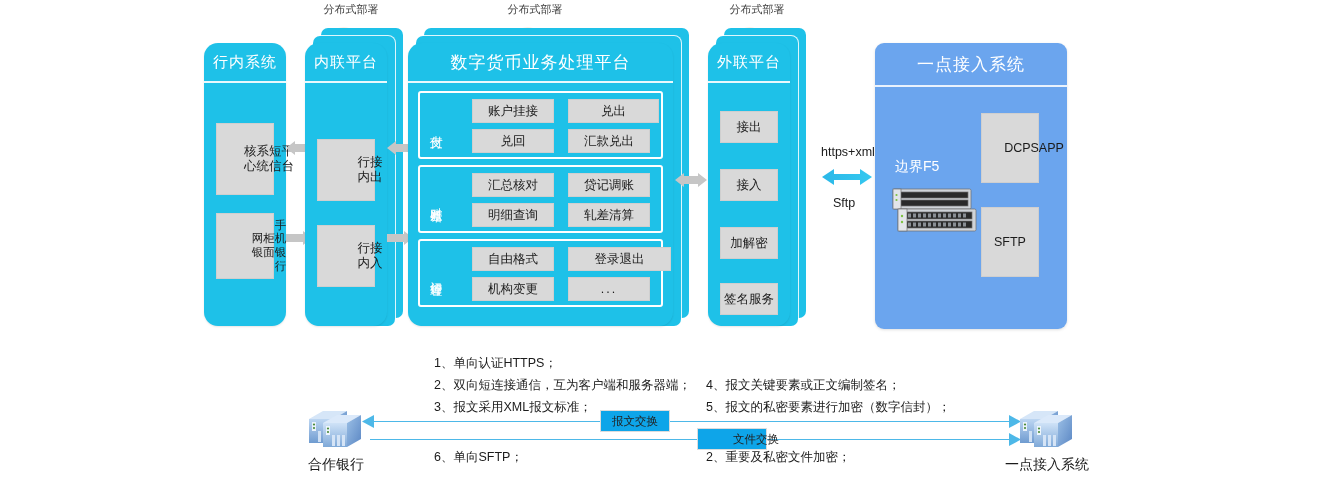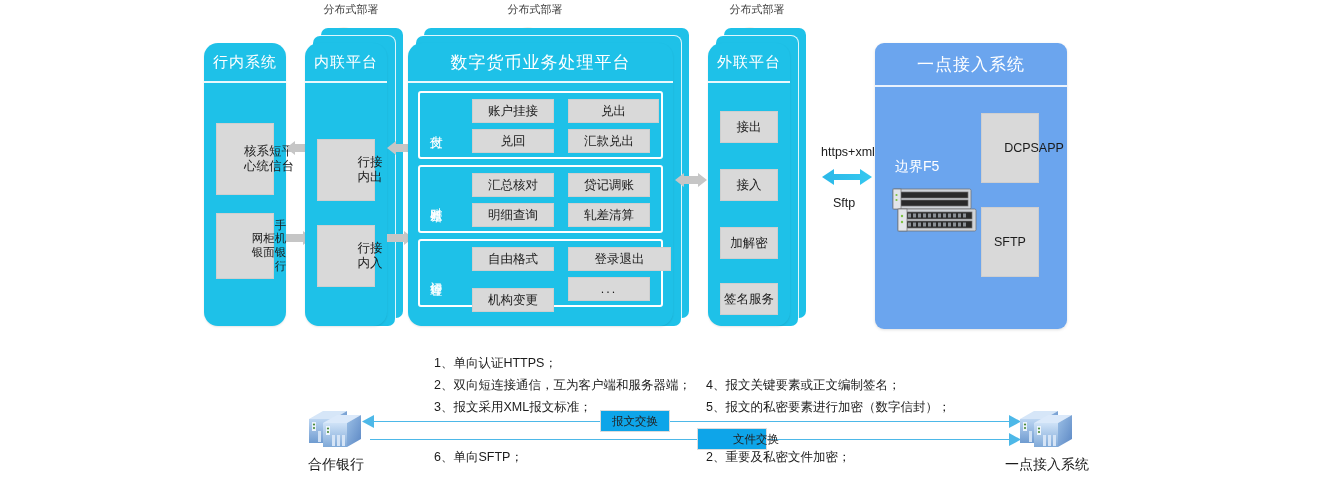--- a/index.html
+++ b/index.html
@@ -189,21 +189,21 @@
       <div class="chip" style="left:52px;top:6px;width:82px;height:24px;">汇总核对</div>
       <div class="chip" style="left:148px;top:6px;width:82px;height:24px;">贷记调账</div>
       <div class="chip" style="left:52px;top:36px;width:82px;height:24px;">明细查询</div>
       <div class="chip" style="left:148px;top:36px;width:82px;height:24px;">轧差清算</div>
     </div>
 
     <div class="group" style="left:10px;top:196px;width:245px;height:68px;">
       <div class="group-label" style="left:6px;top:2px;width:20px;height:62px;font-size:12px;">运行管理</div>
       <div class="chip" style="left:52px;top:6px;width:82px;height:24px;">自由格式</div>
       <div class="chip" style="left:148px;top:6px;width:103px;height:24px;">登录退出</div>
-      <div class="chip" style="left:52px;top:36px;width:82px;height:24px;margin-top:11px;">机构变更</div>
+      <div class="chip" style="left:52px;top:36px;width:82px;height:24px;">机构变更</div>
       <div class="chip" style="left:148px;top:36px;width:82px;height:24px;letter-spacing:2px;">...</div>
     </div>
   </div>
 
   <svg class="garrow" style="left:675px;top:173px;width:32px;height:14px;" viewBox="0 0 32 14">
     <path d="M0 7 L9 0 L9 3 L23 3 L23 0 L32 7 L23 14 L23 11 L9 11 L9 14 Z" fill="#c6c6c6"></path>
   </svg>
 
   <div class="stack" style="left:708px;top:28px;width:110px;height:300px;">
     <div class="layer" style="left:16px;top:0px;width:82px;height:290px;"></div>

